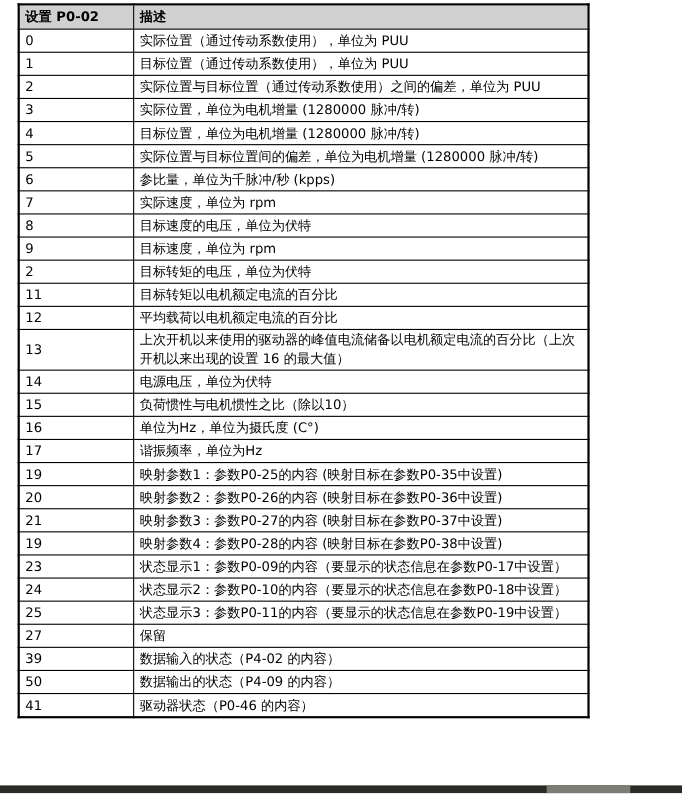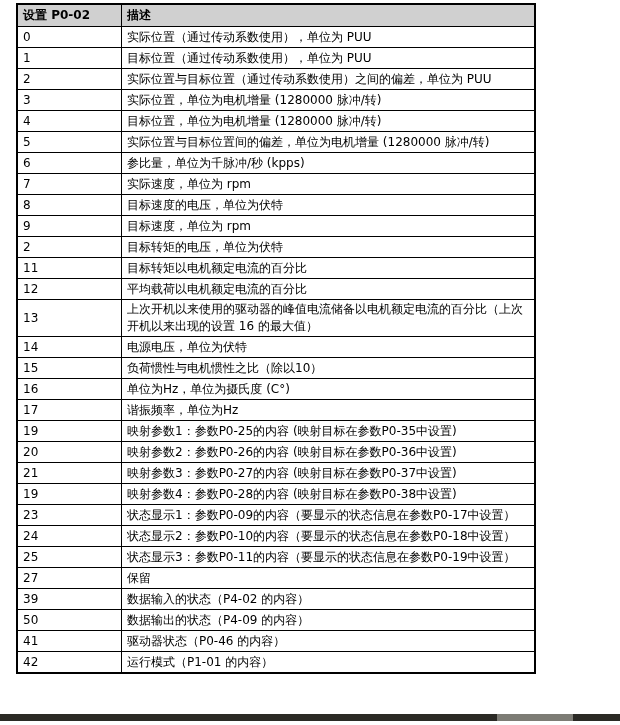--- a/index.html
+++ b/index.html
@@ -186,22 +186,18 @@
     <td class="col-desc">数据输入的状态（P4-02 的内容）</td>
   </tr>
       <tr>
     <td class="col-id">50</td>
     <td class="col-desc">数据输出的状态（P4-09 的内容）</td>
   </tr>
       <tr>
     <td class="col-id">41</td>
     <td class="col-desc">驱动器状态（P0-46 的内容）</td>
   </tr>
-      <tr>
-    <td class="col-id">42</td>
-    <td class="col-desc">运行模式（P1-01 的内容）</td>
-  </tr>
     </tbody>
 </table>
 
 <div class="hscrollbar" style="background: rgb(43, 42, 37);">
   <div class="thumb" style="background: rgb(125, 124, 117);"></div>
 </div>
 
 </body></html>

